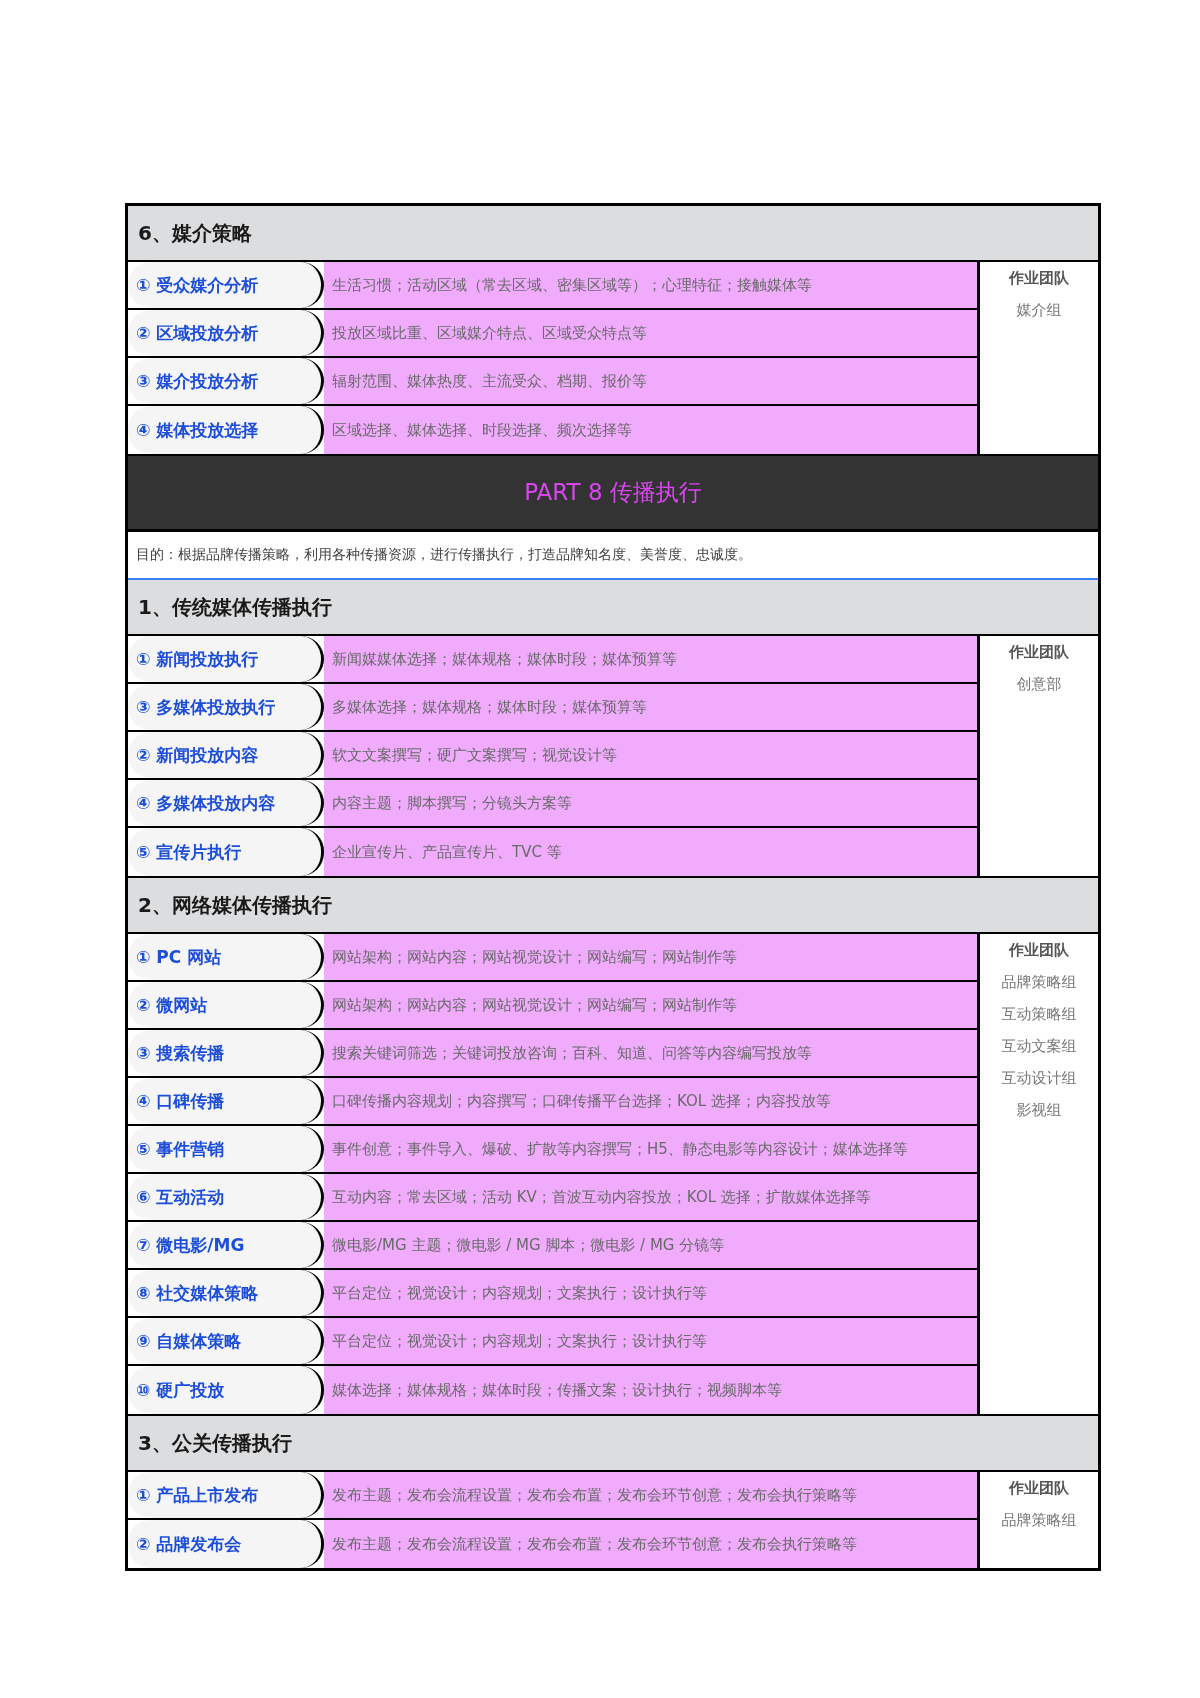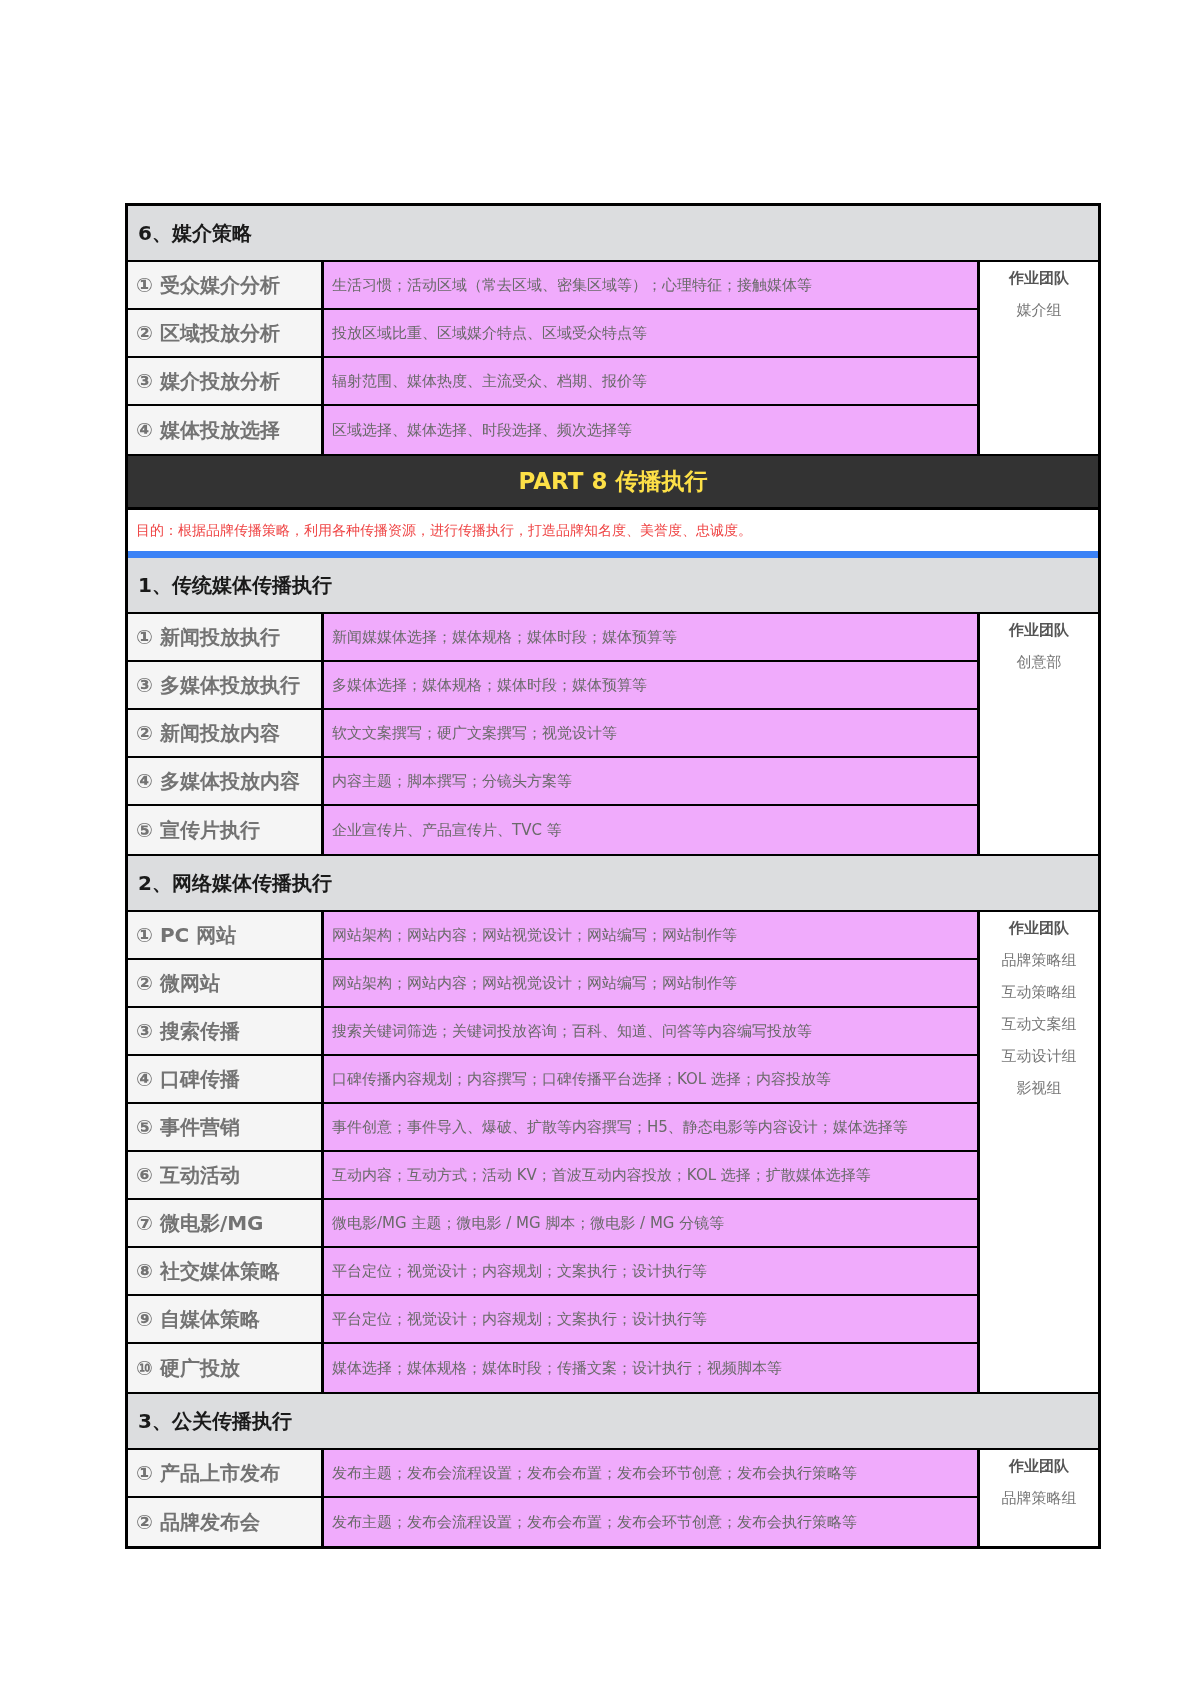--- a/index.html
+++ b/index.html
@@ -4,26 +4,26 @@
 <style>
   html, body { margin:0; padding:0; background:#ffffff; }
   body { width:1200px; height:1698px; position:relative; font-family:"DejaVu Sans", "Liberation Sans", sans-serif; }
   .doc { position:absolute; left:125px; top:203px; width:976px; border:3px solid #000; box-sizing:border-box; }
   .sec-header { background:#dcdddf; height:56px; display:flex; align-items:center; padding-left:10px; font-weight:bold; font-size:20px; color:#1a1a1a; border-bottom:2px solid #000; box-sizing:border-box; }
   .group { display:flex; border-bottom:2px solid #000; }
   .group:last-child { border-bottom:none; }
   .rows { flex:0 0 849px; }
   .row { display:flex; height:48px; border-bottom:2px solid #000; box-sizing:border-box; }
   .row:last-child { border-bottom:none; }
-  .label { flex:0 0 196px; background:#f5f5f5; border-right:3px solid #000; display:flex; align-items:center; padding-left:8px; font-size:20px; font-weight:bold; color:#737373; box-sizing:border-box; }
+  .label { flex:0 0 196px; background:#f5f5f5; border-right:3px solid #000; display:flex; align-items:center; padding-left:8px; font-size:17px; font-weight:bold; color:#1d4ed8; box-sizing:border-box;border-radius:23px; }
   .desc { flex:1; background:#f0abfc; display:flex; align-items:center; padding-left:8px; font-size:15px; color:#6a6a6a; box-sizing:border-box; white-space:nowrap; overflow:hidden; }
   .team { flex:1; border-left:3px solid #000; background:#fff; display:flex; flex-direction:column; align-items:center; justify-content:flex-start; font-size:15px; color:#777; line-height:32px; }
   .team .t-title { font-weight:bold; color:#555; }
-  .part { background:#333333; height:54px; display:flex; align-items:center; justify-content:center; color:#fde047; font-weight:bold; font-size:23px; border-bottom:3px solid #000; box-sizing:border-box; }
-  .purpose { height:48px; display:flex; align-items:center; padding-left:8px; font-family:"DejaVu Serif", "Liberation Serif", serif; font-size:14px; color:#ef4444; border-bottom:7px solid #3b82f6; box-sizing:border-box; background:#fff; }
+  .part { background:#333333; height:76px; display:flex; align-items:center; justify-content:center; color:#d946ef; font-weight:normal; font-size:23px; border-bottom:3px solid #000; box-sizing:border-box; }
+  .purpose { height:48px; display:flex; align-items:center; padding-left:8px; font-family:"DejaVu Serif", "Liberation Serif", serif; font-size:14px; color:#404040; border-bottom:2px solid #3b82f6; box-sizing:border-box; background:#fff; }
 </style>
 </head>
 <body>
 
 <div class="doc">
 
   <div class="sec-header">6、媒介策略</div>
   <div class="group">
     <div class="rows">
       <div class="row">
@@ -100,21 +100,21 @@
       <div class="row">
         <div class="label">④ 口碑传播</div>
         <div class="desc">口碑传播内容规划；内容撰写；口碑传播平台选择；KOL 选择；内容投放等</div>
       </div>
       <div class="row">
         <div class="label">⑤ 事件营销</div>
         <div class="desc">事件创意；事件导入、爆破、扩散等内容撰写；H5、静态电影等内容设计；媒体选择等</div>
       </div>
       <div class="row">
         <div class="label">⑥ 互动活动</div>
-        <div class="desc">互动内容；互动方式；活动 KV；首波互动内容投放；KOL 选择；扩散媒体选择等</div>
+        <div class="desc">互动内容；常去区域；活动 KV；首波互动内容投放；KOL 选择；扩散媒体选择等</div>
       </div>
       <div class="row">
         <div class="label">⑦ 微电影/MG</div>
         <div class="desc">微电影/MG 主题；微电影 / MG 脚本；微电影 / MG 分镜等</div>
       </div>
       <div class="row">
         <div class="label">⑧ 社交媒体策略</div>
         <div class="desc">平台定位；视觉设计；内容规划；文案执行；设计执行等</div>
       </div>
       <div class="row">

